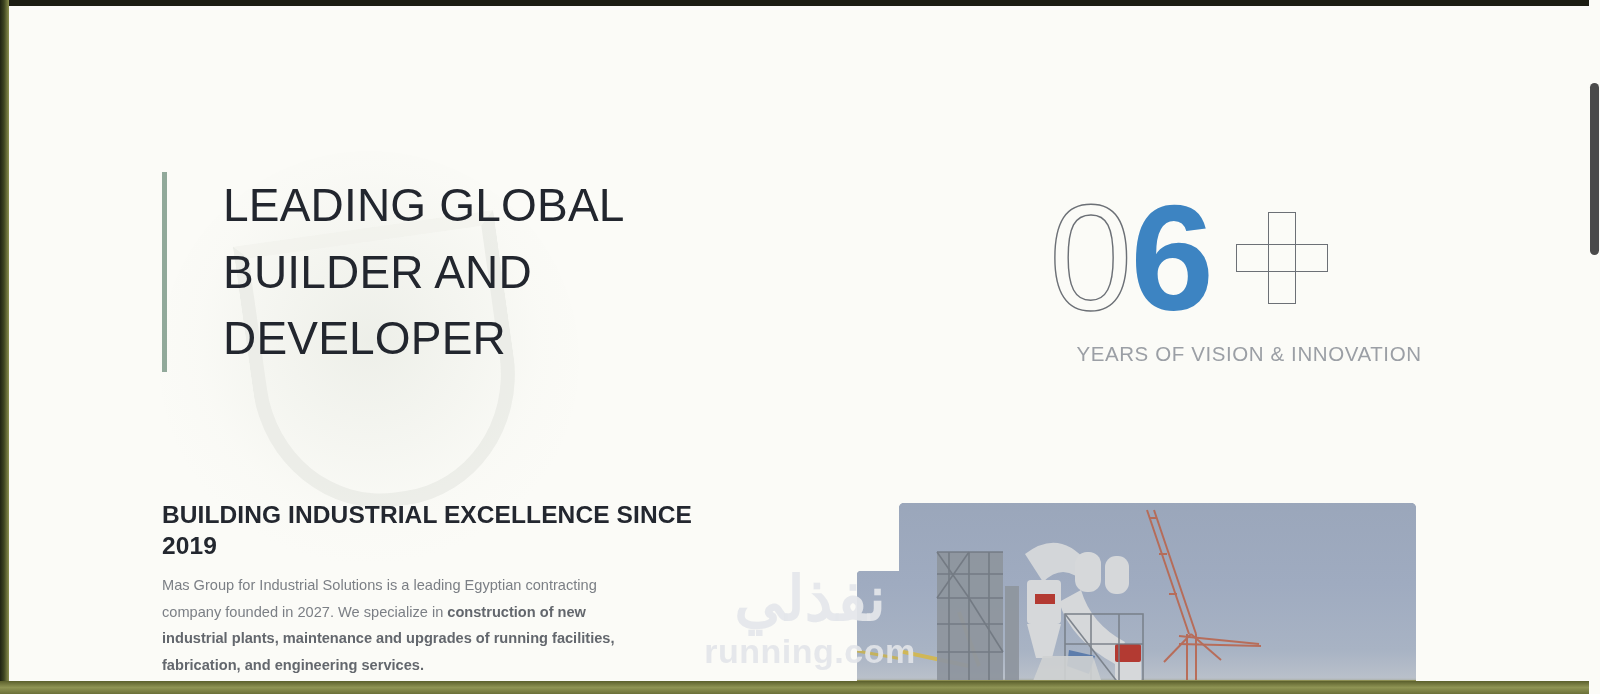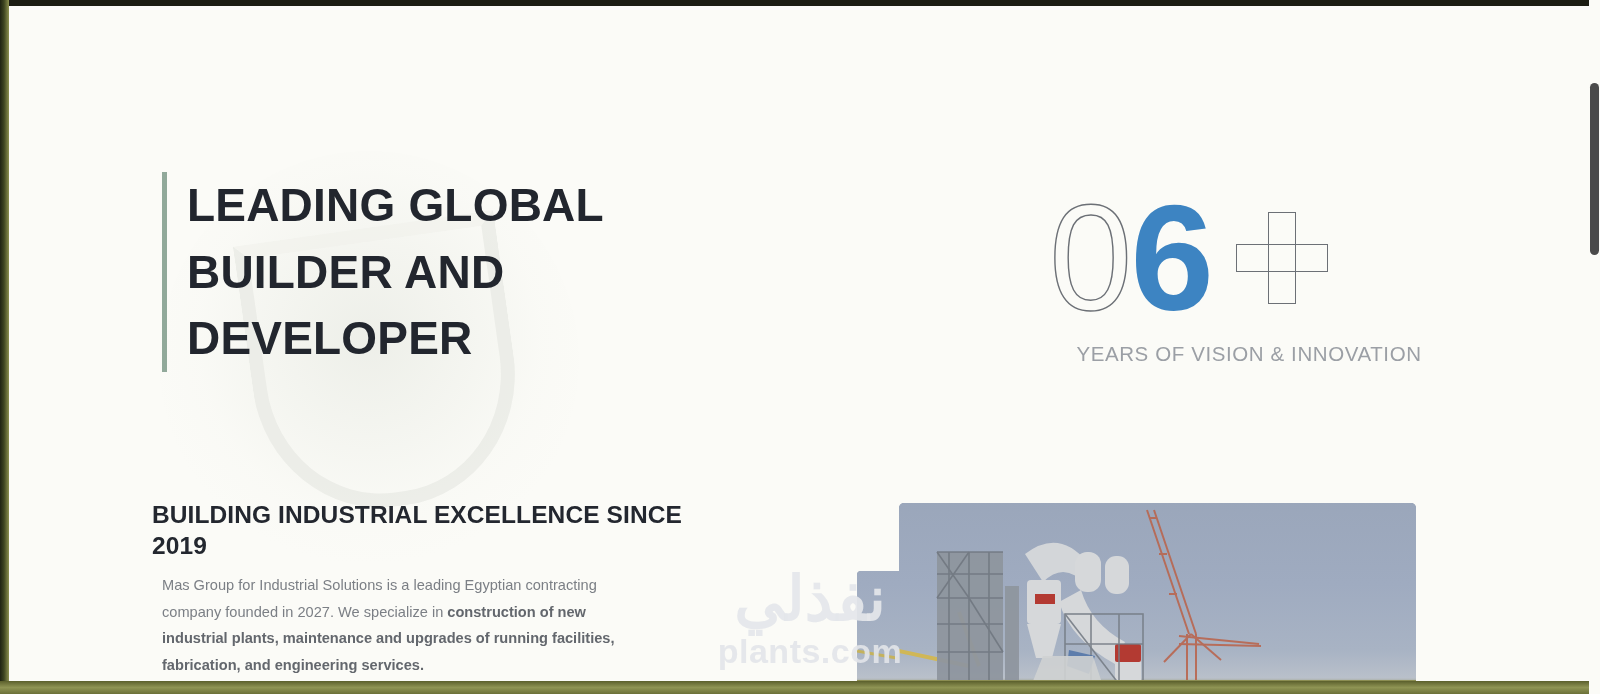--- a/index.html
+++ b/index.html
@@ -84,25 +84,26 @@
     align-items: stretch;
   }
   #headline-accent-bar {
     width: 5px;
     background: #91a99a;
     margin-right: 20px;
     flex: 0 0 5px;
   }
   #headline-text {
     font-size: 46px;
-    font-weight: 700;
+    font-weight: 400;
     line-height: 1.45;
     letter-spacing: 0.2px;
     color: #22262e;
     white-space: pre-line;
+    margin-left: 36px;
   }
 
   
   #counter-block {
     position: absolute;
     left: 1040px; top: 182px;
     width: 400px;
     text-align: center;
   }
   #counter-digits {
@@ -153,21 +154,21 @@
     font-size: 20.5px;
     letter-spacing: 0.6px;
     color: #9b9fa5;
     white-space: nowrap;
     text-align: center;
   }
 
   
   #subheading {
     position: absolute;
-    left: 143px; top: 494px;
+    left: 153px; top: 494px;
     width: 540px;
     font-size: 24.5px;
     font-weight: 700;
     line-height: 1.26;
     color: #23272f;
     letter-spacing: 0.1px;
   }
   #body-copy {
     position: absolute;
     left: 153px; top: 566px;
@@ -378,21 +379,21 @@
     </div>
 
     <div id="subheading">BUILDING INDUSTRIAL EXCELLENCE SINCE 2019</div>
 
     <div id="body-copy">
       <span>Mas Group for Industrial Solutions is a leading Egyptian contracting company founded in 2027. We specialize in </span><span class="bold-run">construction of new industrial plants, maintenance and upgrades of running facilities, fabrication, and engineering services.</span>
     </div>
 
     <div id="watermark">
       <div id="watermark-arabic">نفذلي</div>
-      <div id="watermark-latin">plants.com</div>
+      <div id="watermark-latin">running.com</div>
     </div>
 
   </div>
 
   <div id="bottom-edge"></div>
 
   <div id="scrollbar-track">
     <div id="scrollbar-thumb"></div>
   </div>
 

